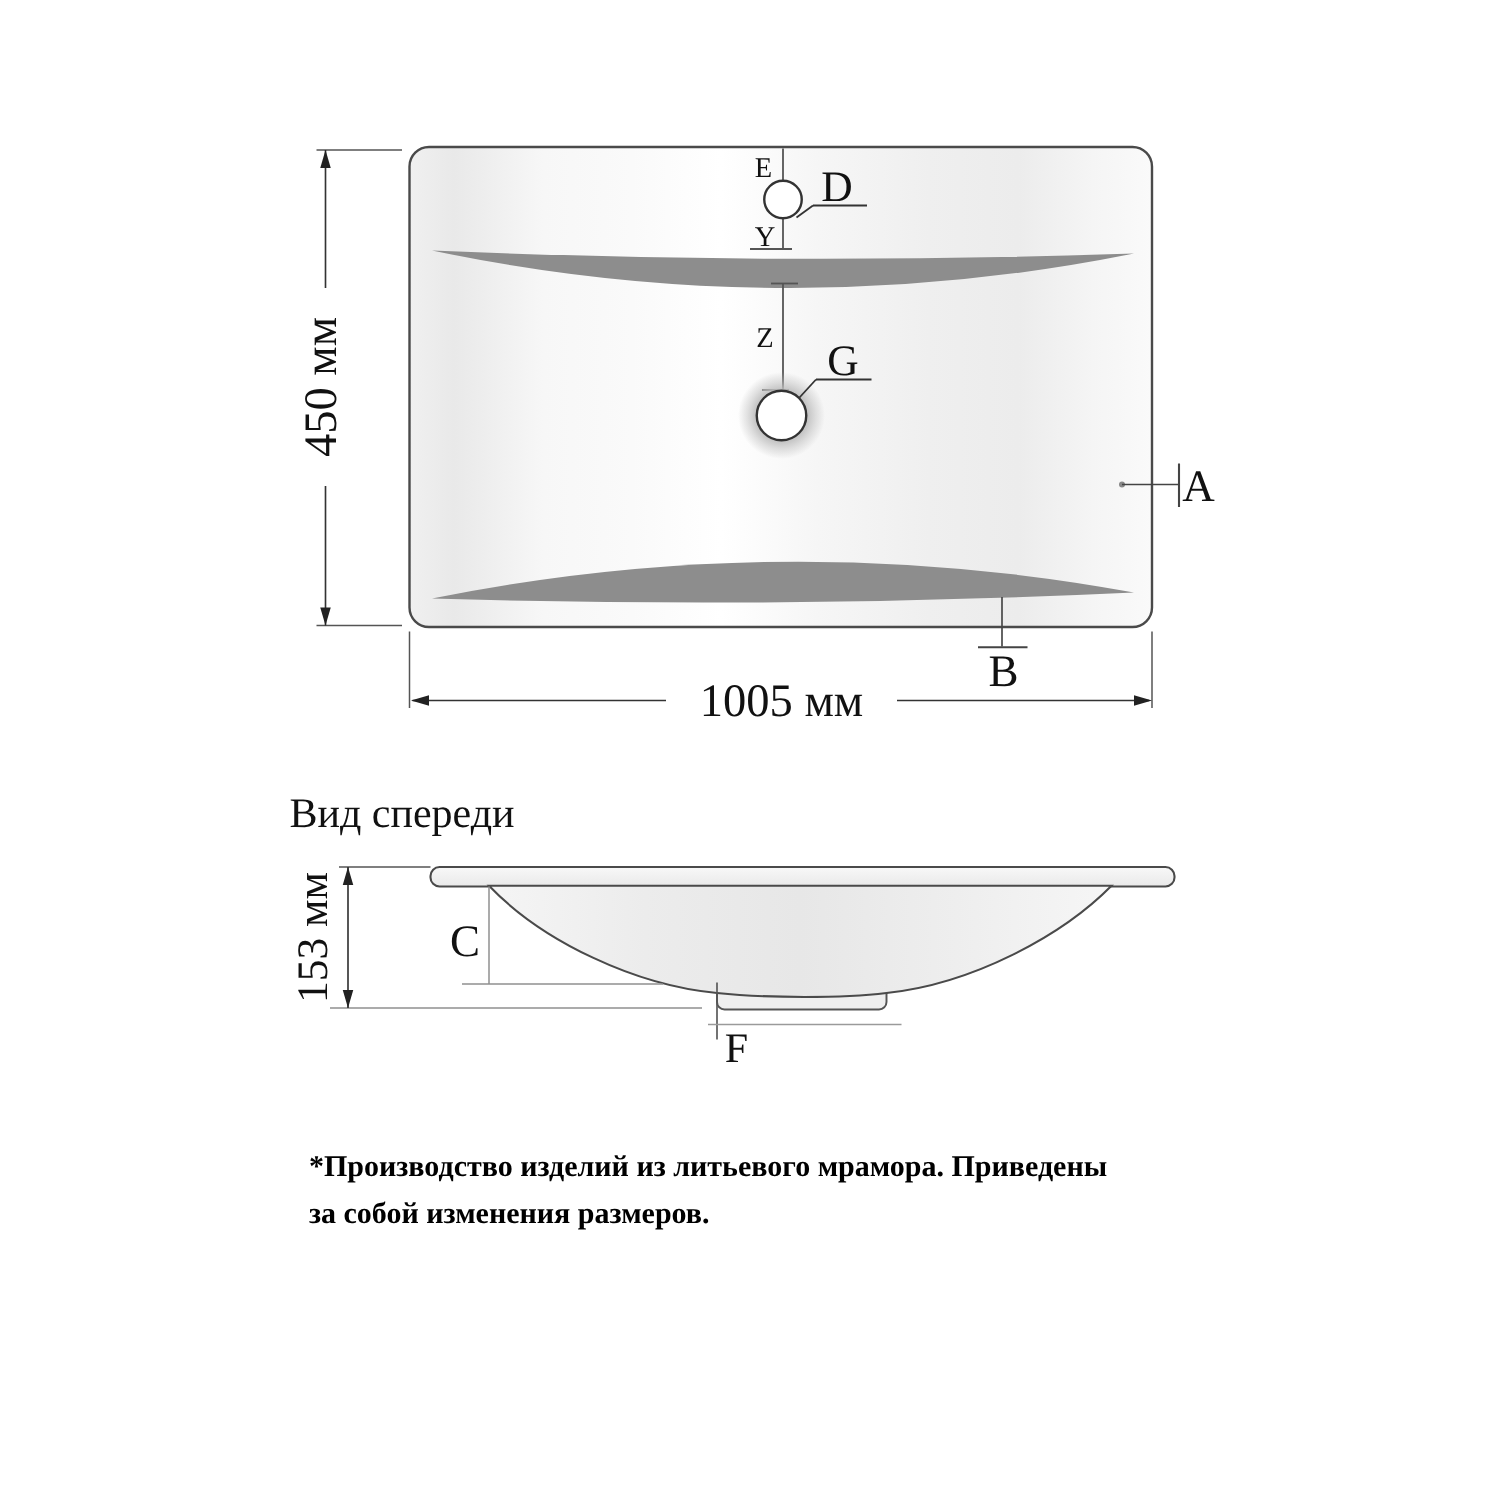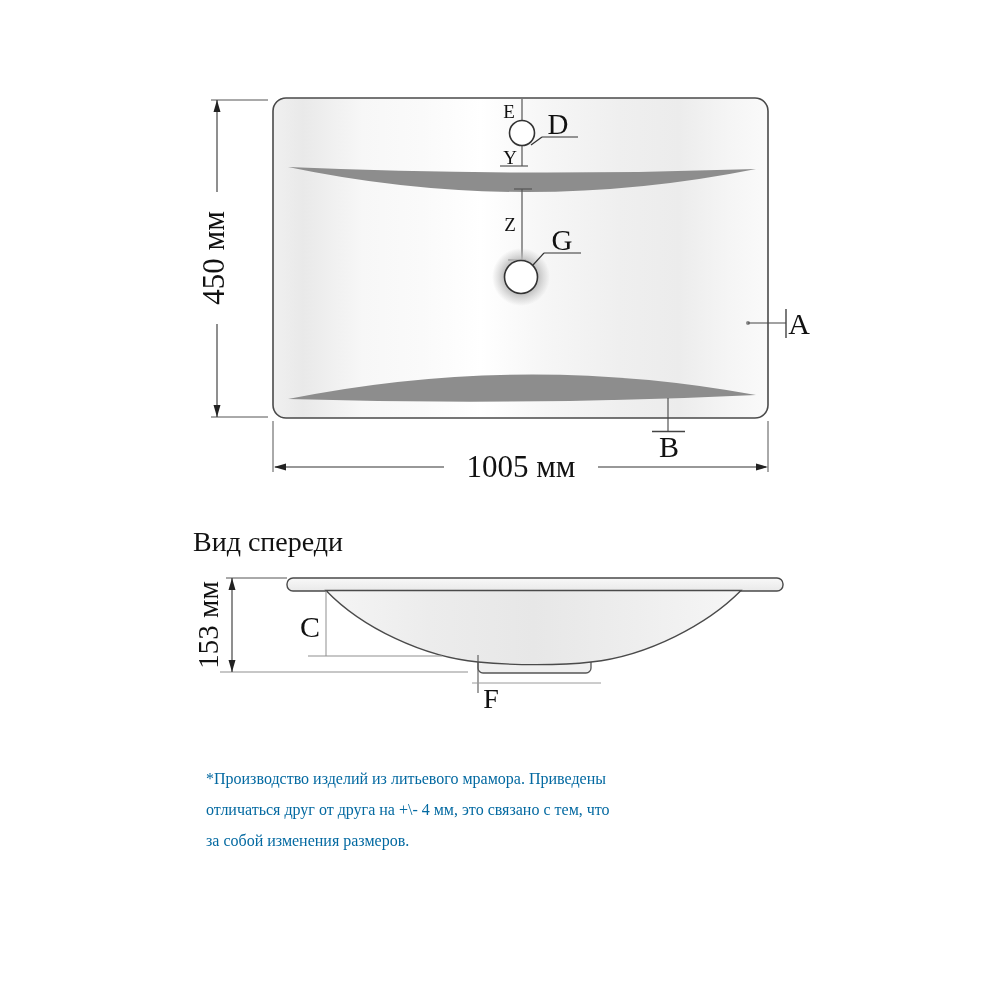--- a/index.html
+++ b/index.html
@@ -22,23 +22,24 @@
   }
   svg text {
     font-family: "Liberation Serif", "DejaVu Serif", serif;
     fill: #111111;
   }
   .note-block {
     position: absolute;
     left: 206px;
     top: 763px;
     width: 620px;
-    color: #0369a1;
-    font-size: 16px;
+    color: #000000;
+    font-size: 20px;
     line-height: 31px;
+    font-weight: bold;
   }
 </style>
 </head>
 <body>
 
 <div id="canvas">
 
   <svg id="drawing" width="1000" height="745" viewBox="0 0 1000 745">
     <defs>
       <linearGradient id="sinkGrad" x1="0" y1="0" x2="1" y2="0">
@@ -174,17 +175,16 @@
       <g>
         <line x1="478" y1="655" x2="478" y2="693" stroke="#555555" stroke-width="1.1"></line>
         <line x1="472" y1="683" x2="601" y2="683" stroke="#9a9a9a" stroke-width="1"></line>
       </g>
       <text x="491" y="708" font-size="28" text-anchor="middle">F</text>
     </g>
   </svg>
 
   <div class="note-block">
     <div>*Производство изделий из литьевого мрамора. Приведены</div>
-    <div>отличаться друг от друга на +\- 4 мм, это связано с тем, что</div>
     <div>за собой изменения размеров.</div>
   </div>
 
 </div>
 
 </body></html>

